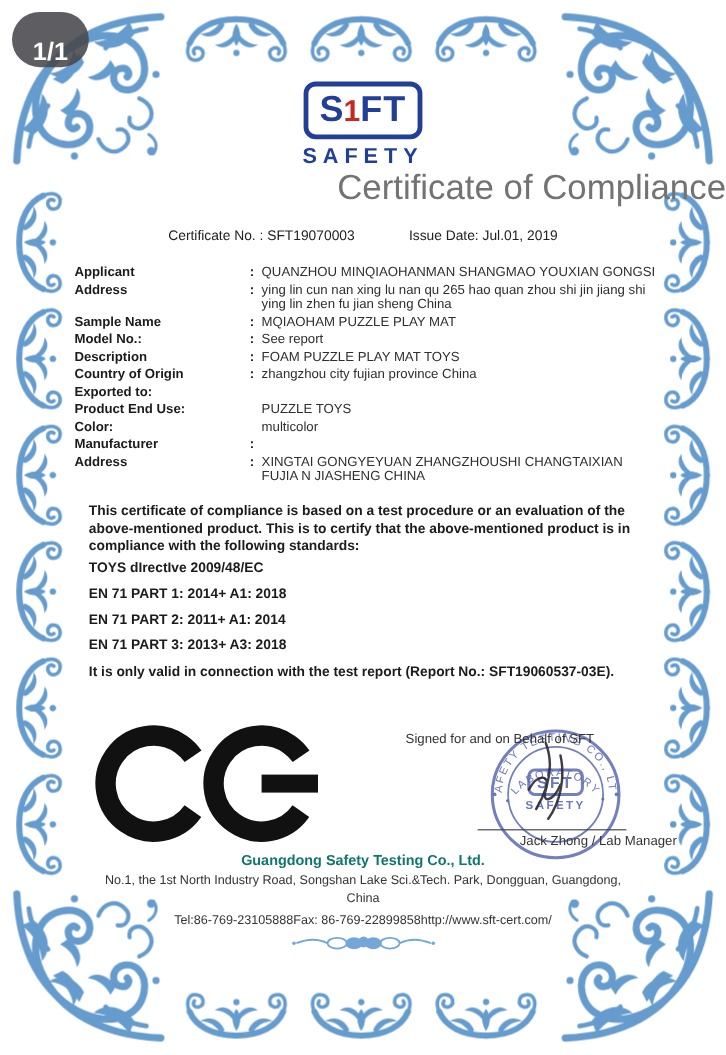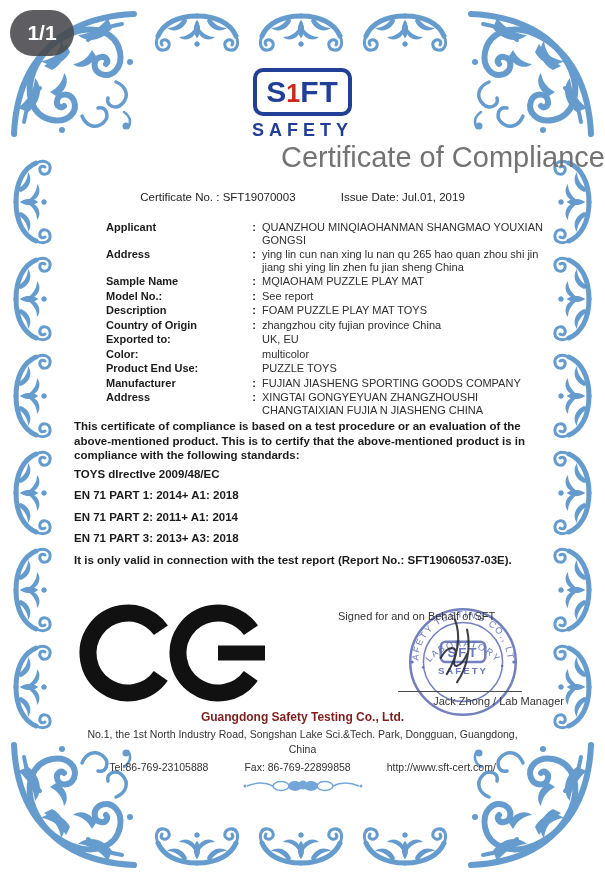--- a/index.html
+++ b/index.html
@@ -3,58 +3,58 @@
 <meta charset="utf-8">
 <style>
   html,body{margin:0;padding:0;background:#fff;}
   .page{position:relative;width:605px;height:879px;background:#ffffff;overflow:hidden;
         font-family:"Liberation Sans",sans-serif;color:#222;}
   .border-svg{position:absolute;inset:0;z-index:1;pointer-events:none;}
   .content{position:absolute;inset:0;z-index:2;}
 
   .badge{position:absolute;top:10px;left:10px;width:64px;height:46px;z-index:4;
          background:rgba(72,72,76,.88);border-radius:26px;display:flex;
-         align-items:center;justify-content:center;color:#fff;font-size:21px;font-weight:bold;}
+         align-items:flex-end;justify-content:center;color:#fff;font-size:21px;font-weight:bold;}
 
   .logo{position:absolute;top:68px;left:0;right:0;display:flex;flex-direction:column;align-items:center;}
   .logo-box{border:4px solid #223f97;border-radius:10px;padding:0 9px;height:40px;
             display:flex;align-items:center;}
   .logo-box span{font-weight:800;font-size:30px;color:#223f97;letter-spacing:1px;line-height:1;}
   .logo-one{color:#c8281e !important;font-size:25px !important;margin:0 -1px;position:relative;top:1px;}
   .logo-safety{margin-top:4px;font-size:18px;font-weight:800;color:#223f97;letter-spacing:5px;}
 
   .title{position:absolute;top:141px;width:100%;text-align:right;font-size:29px;font-weight:normal;color:#737373;}
   .certline{position:absolute;top:191px;width:100%;text-align:center;font-size:11.5px;color:#222;}
   .certline .no-label{font-weight:normal;}
   .certline .issue{margin-left:42px;}
 
-  .details{position:absolute;top:221px;left:62px;right:54px;margin-left:44px;}
+  .details{position:absolute;top:221px;left:62px;right:54px;}
   .drow{display:grid;grid-template-columns:140px 10px 1fr;column-gap:3px;
         margin-bottom:2px;font-size:11px;line-height:12.5px;}
   .dlabel{font-weight:bold;color:#1b1b1b;}
   .dsep{font-weight:bold;color:#1b1b1b;text-align:center;}
   .dvalue{color:#2e2e2e;}
 
   .statement{position:absolute;top:419px;left:74px;right:68px;font-size:11.5px;font-weight:bold;
              color:#1b1b1b;line-height:14.5px;}
   .std{margin-top:7px;}
   .std:first-of-type{margin-top:4px;}
   .validity{margin-top:7px;}
 
   .ce{position:absolute;top:597px;left:76px;}
   .signedfor{position:absolute;top:610px;left:338px;width:214px;text-align:left;
              font-size:11px;color:#333;z-index:3;}
   .stamp{position:absolute;top:595px;left:396px;}
   .sigline{position:absolute;top:691px;left:398px;width:124px;border-top:1.5px solid #4a4a4a;z-index:3;}
   .signer{position:absolute;top:695px;left:356px;width:208px;text-align:right;font-size:11px;color:#333;z-index:3;}
 
   .footer{position:absolute;top:710px;left:38px;right:38px;text-align:center;}
-  .f-company{font-size:12px;font-weight:bold;color:#7f1d1d;}
+  .f-company{font-size:12px;font-weight:bold;color:#0f766e;}
   .f-address{margin-top:3px;font-size:10.5px;color:#333;line-height:15px;}
-  .f-contact{margin-top:4px;font-size:10.5px;color:#333;display:flex;justify-content:center;gap:36px;}
+  .f-contact{margin-top:4px;font-size:10.5px;color:#333;display:flex;justify-content:center;}
   .f-flourish{margin-top:5px;}
 </style>
 </head>
 <body>
 
 <div class="page">
 
   <svg class="border-svg" viewBox="0 0 605 879" width="605" height="879">
     <defs>
       <g id="halfArch" stroke="#5d97cb" fill="none" stroke-linecap="round">
@@ -174,39 +174,37 @@
 
     <div class="drow">
       <div class="dlabel">Country of Origin</div>
       <div class="dsep">:</div>
       <div class="dvalue">zhangzhou city fujian province China</div>
     </div>
 
     <div class="drow">
       <div class="dlabel">Exported to:</div>
       <div class="dsep"></div>
-      <div class="dvalue">UK, EU</div>
+    </div>
+
+    <div class="drow">
+      <div class="dlabel">Product End Use:</div>
+      <div class="dsep"></div>
+      <div class="dvalue">PUZZLE TOYS</div>
     </div>
 
     <div class="drow">
       <div class="dlabel">Color:</div>
       <div class="dsep"></div>
       <div class="dvalue">multicolor</div>
     </div>
 
     <div class="drow">
-      <div class="dlabel">Product End Use:</div>
-      <div class="dsep"></div>
-      <div class="dvalue">PUZZLE TOYS</div>
-    </div>
-
-    <div class="drow">
       <div class="dlabel">Manufacturer</div>
       <div class="dsep">:</div>
-      <div class="dvalue">FUJIAN JIASHENG SPORTING GOODS COMPANY</div>
     </div>
 
     <div class="drow">
       <div class="dlabel">Address</div>
       <div class="dsep">:</div>
       <div class="dvalue">XINGTAI GONGYEYUAN ZHANGZHOUSHI CHANGTAIXIAN FUJIA N JIASHENG CHINA</div>
     </div>
   </div>
 
     <div class="statement">

